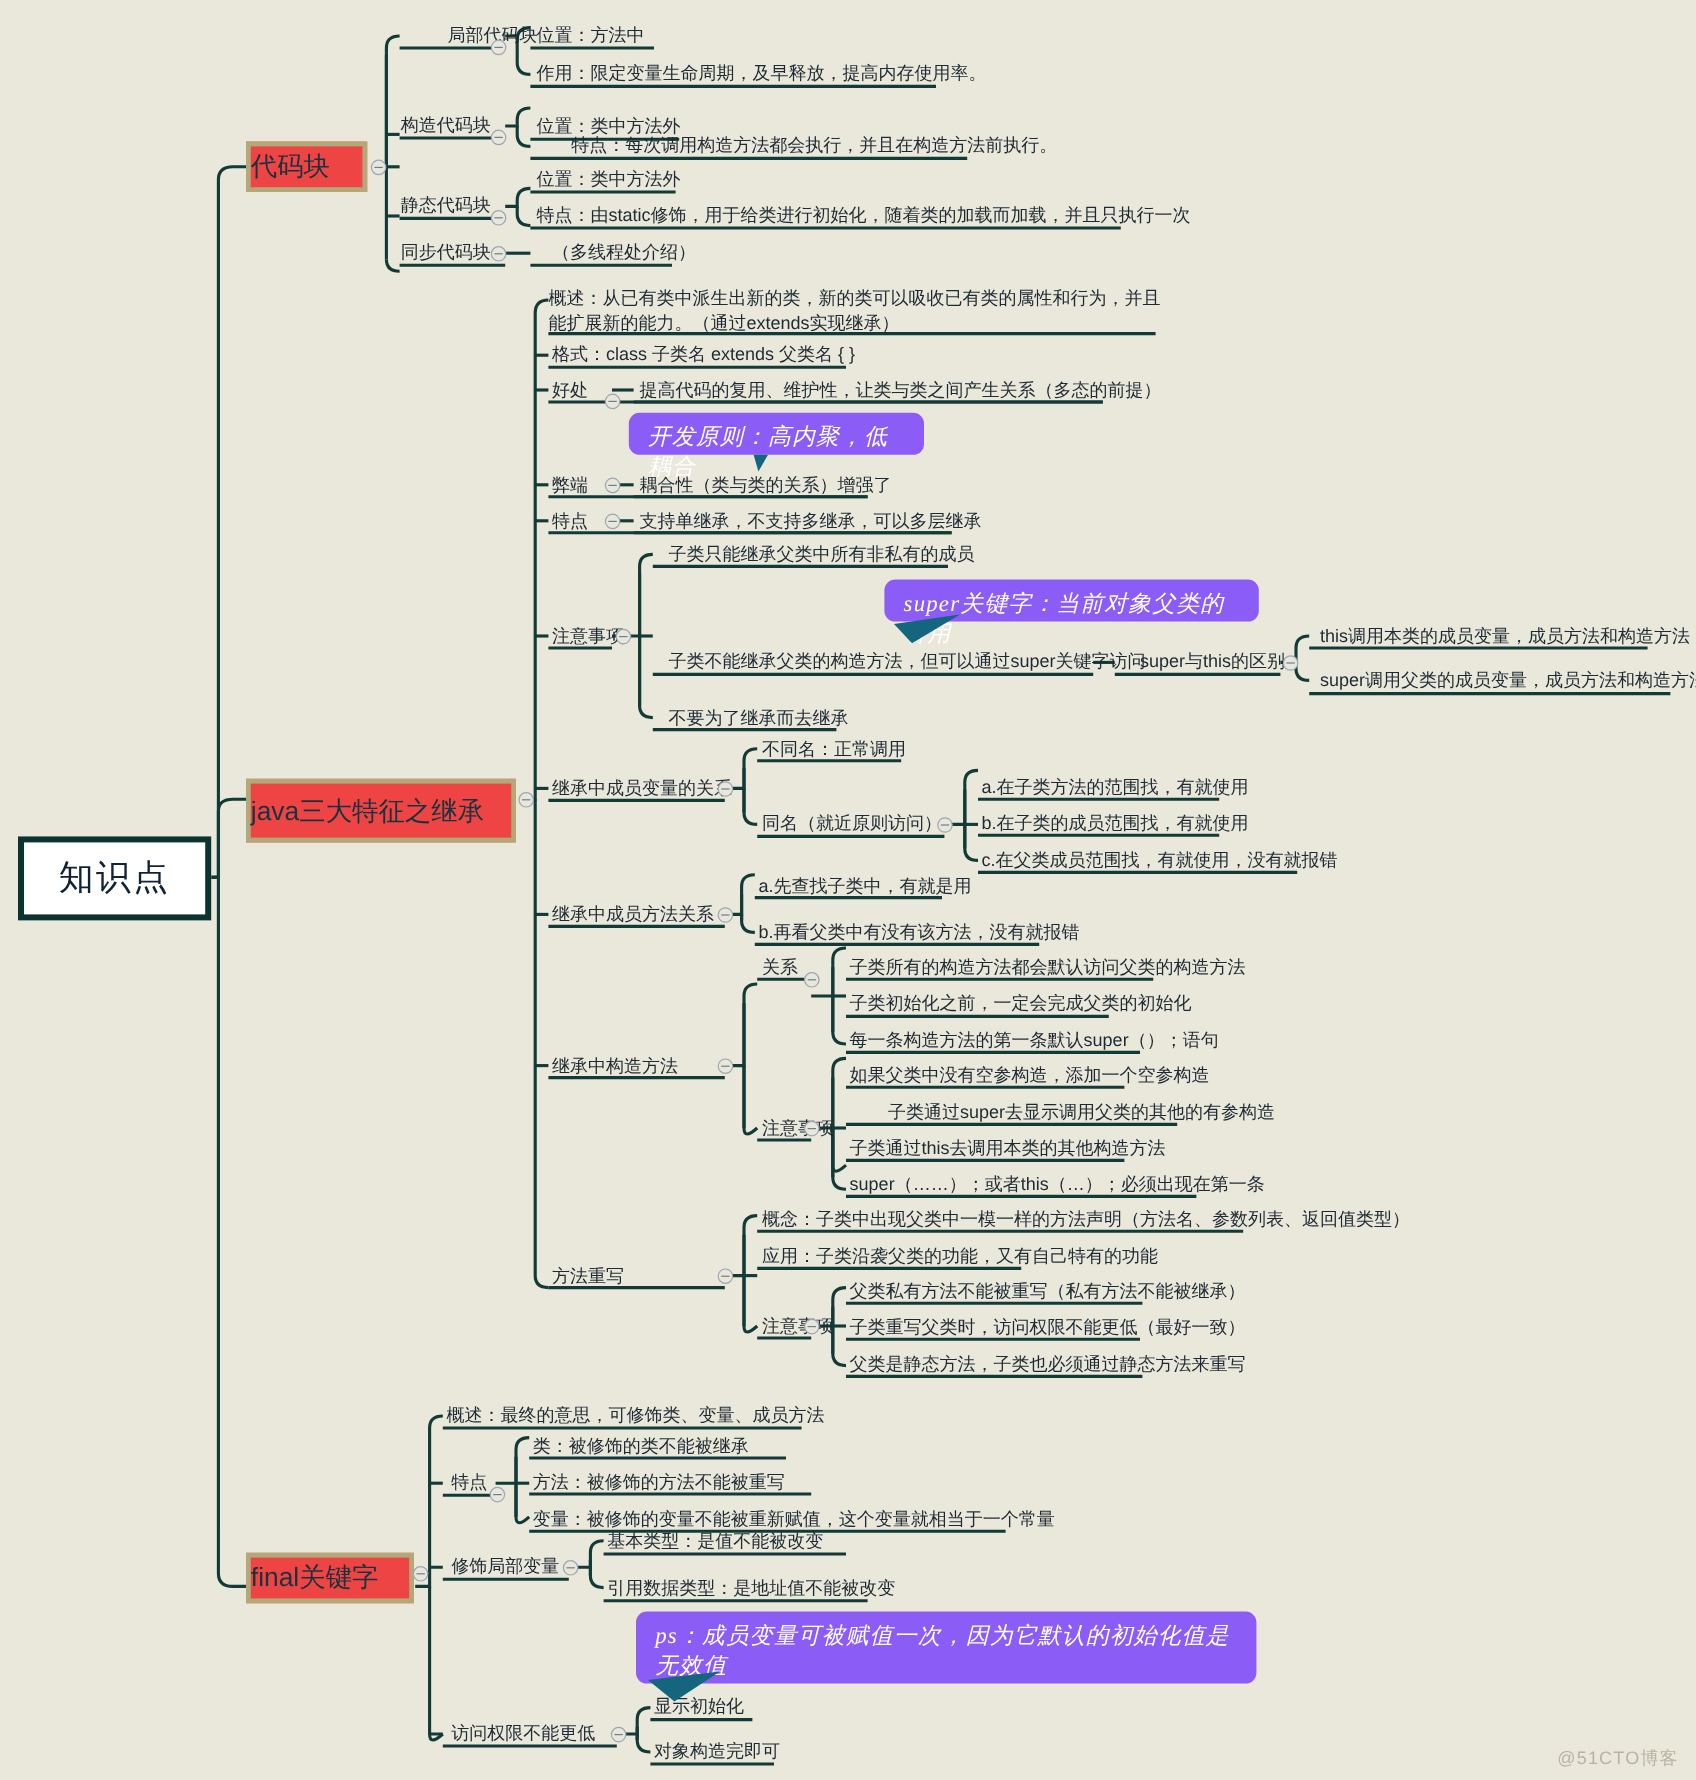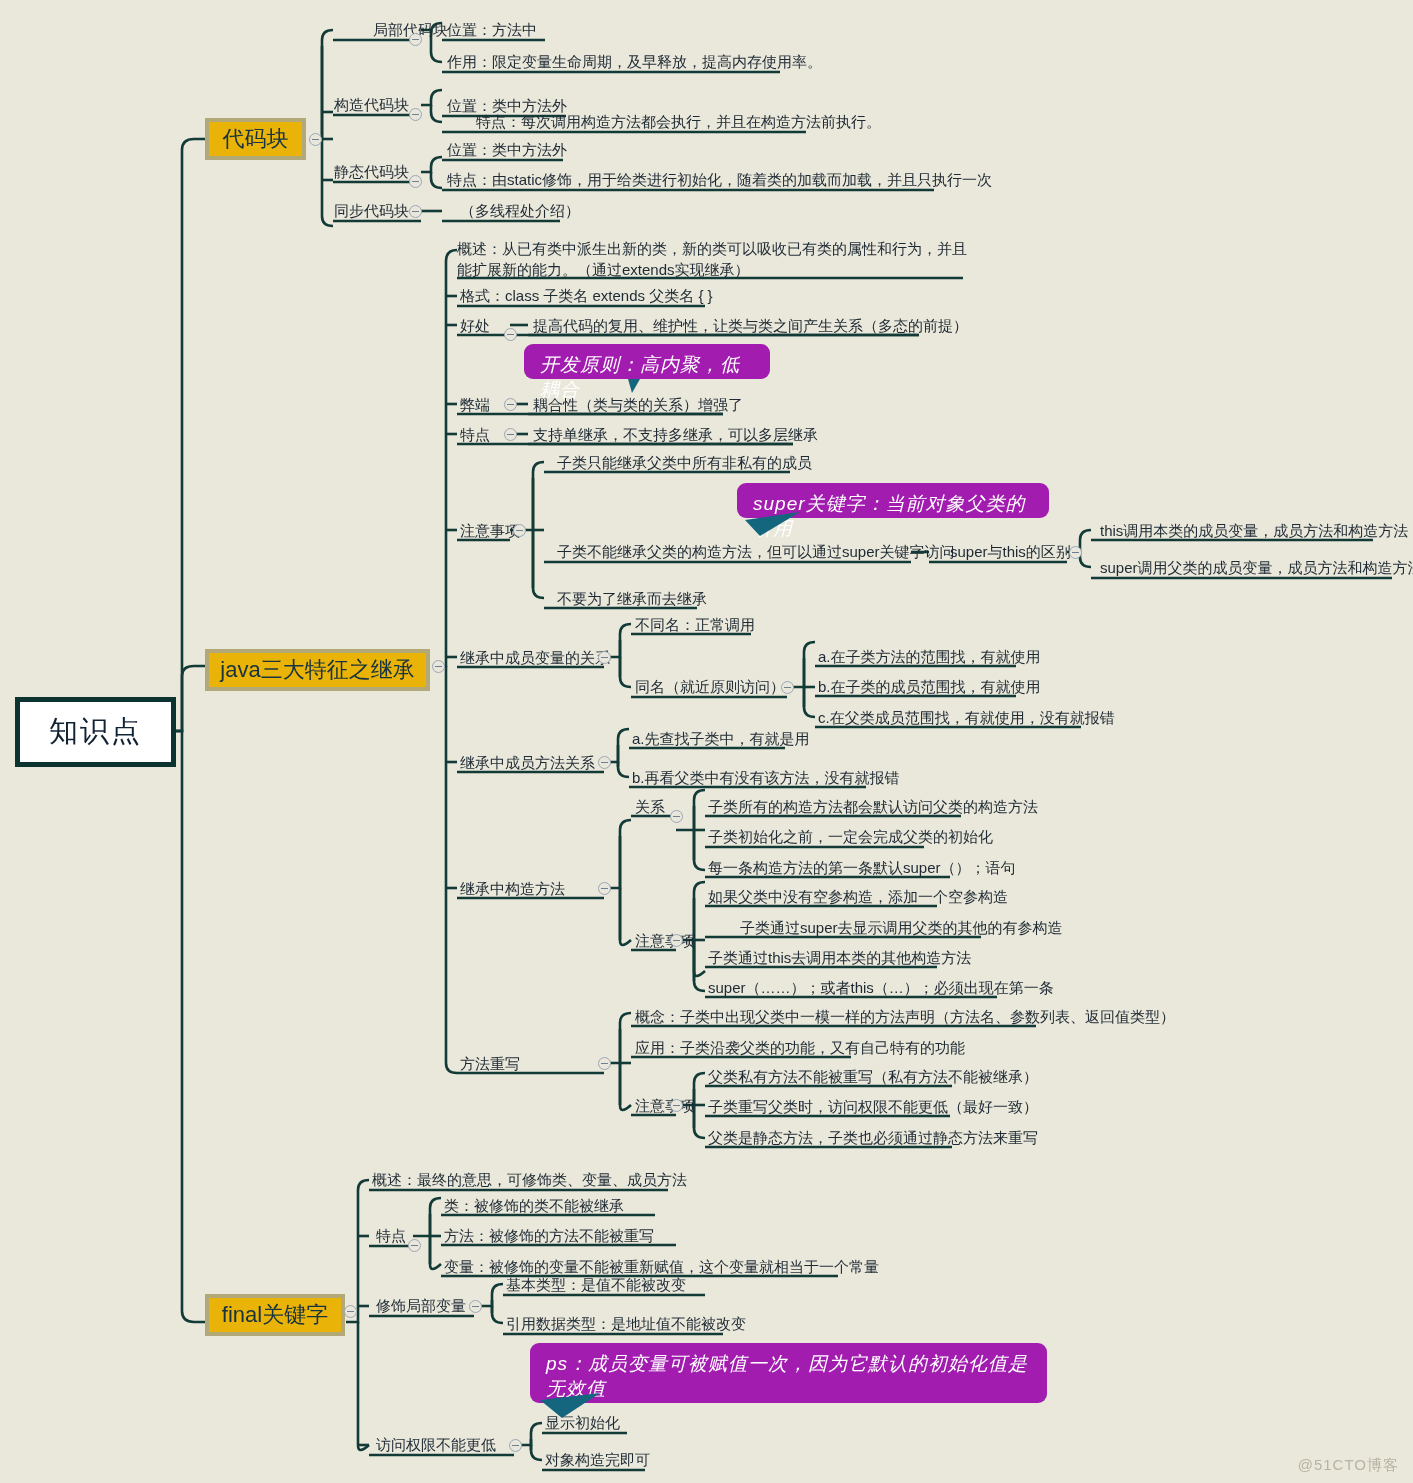--- a/index.html
+++ b/index.html
@@ -20,25 +20,25 @@
     border:5px solid #0d3330;
     color:#123;
     font-size:29px;
     letter-spacing:2px;
     display:flex;align-items:center;justify-content:center;
     box-sizing:border-box;
   }
   
   .branch-node{
     position:absolute;
-    background:#eab308;
+    background:#ef4444;
     border:4px solid #b3a878;
     color:#16333f;
     font-size:22px;
-    display:flex;align-items:center;justify-content:center;
+    display:flex;align-items:center;justify-content:flex-start;
     box-sizing:border-box;
     white-space:nowrap;
   }
   
   .tnode{
     position:absolute;
     color:#1d2a33;
     font-size:15px;
     white-space:nowrap;
     line-height:19px;
@@ -54,29 +54,30 @@
     box-sizing:border-box;
   }
   .toggle::before{
     content:"";position:absolute;left:2px;top:5px;
     width:7px;height:1px;background:#6f7f8d;
   }
 
   
   .callout{
     position:absolute;
-    background:#a21caf;
+    background:#8b5cf6;
     color:#ffffff;
     font-style:italic;
     font-size:19px;
     border-radius:9px;
     padding:8px 16px;
     box-sizing:border-box;
     line-height:25px;
     letter-spacing:1px;
+    font-family:Liberation Serif, serif;
   }
   .watermark{
     position:absolute;
     color:#b9b3a2;
     font-size:15px;
     letter-spacing:1px;
     right:14px;bottom:8px;
   }
 </style>
 </head>
@@ -267,21 +268,21 @@
 
   <div class="root-node" style="left:15px;top:697px;width:161px;height:70px;justify-content:center;">
     <span>知识点</span>
   </div>
 
   <div class="branch-node" style="left:205px;top:118px;width:101px;height:42px;">
     <span>代码块</span>
   </div>
   <span class="toggle" style="left:309px;top:133px;"></span>
 
-  <div class="branch-node" style="left:205px;top:649px;width:225px;height:42px;">
+  <div class="branch-node" style="left:205px;top:649px;width:225px;height:53px;">
     <span>java三大特征之继承</span>
   </div>
   <span class="toggle" style="left:432px;top:660px;"></span>
 
   <div class="branch-node" style="left:205px;top:1294px;width:140px;height:42px;">
     <span>final关键字</span>
   </div>
   <span class="toggle" style="left:344px;top:1305px;"></span>
 
   <div class="tnode" style="left:334px;top:20px;margin-left:39px;">局部代码块</div>

